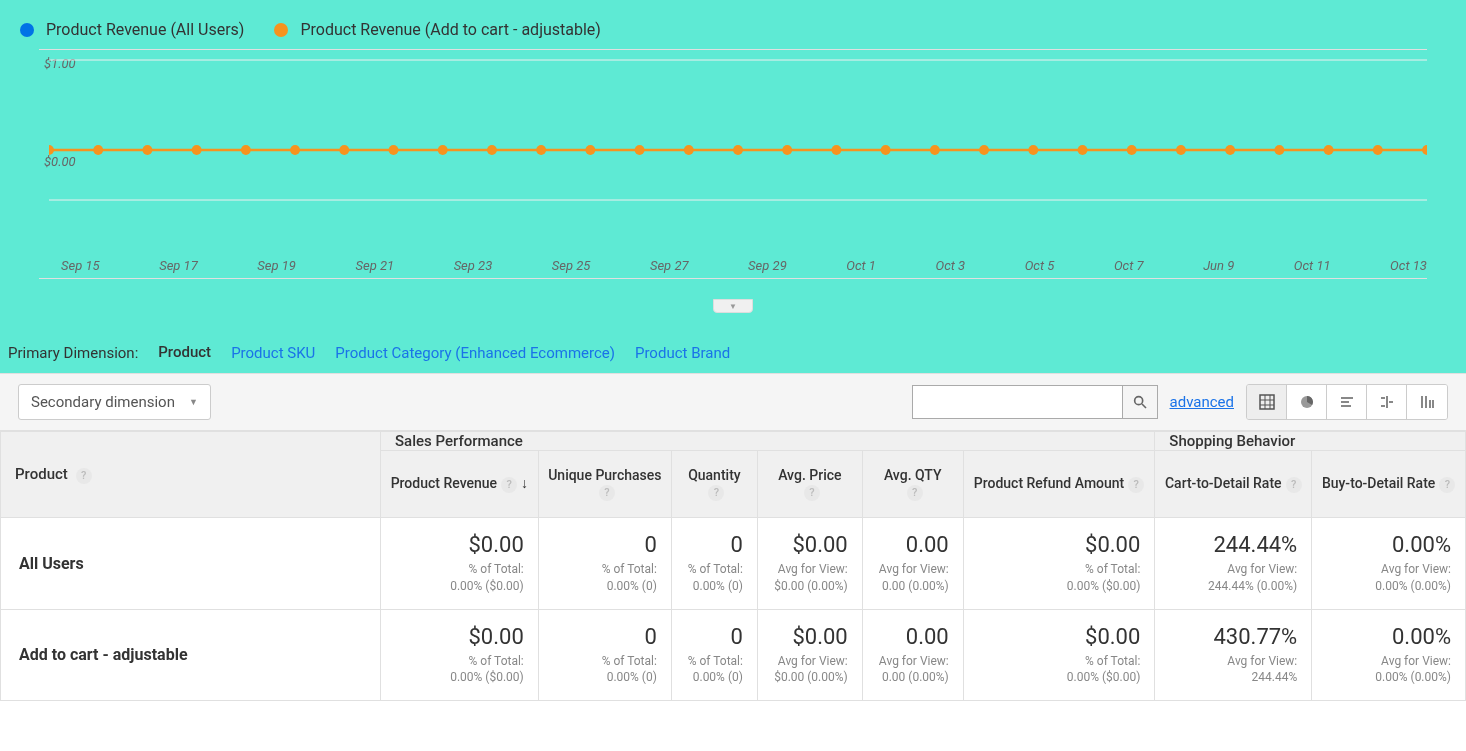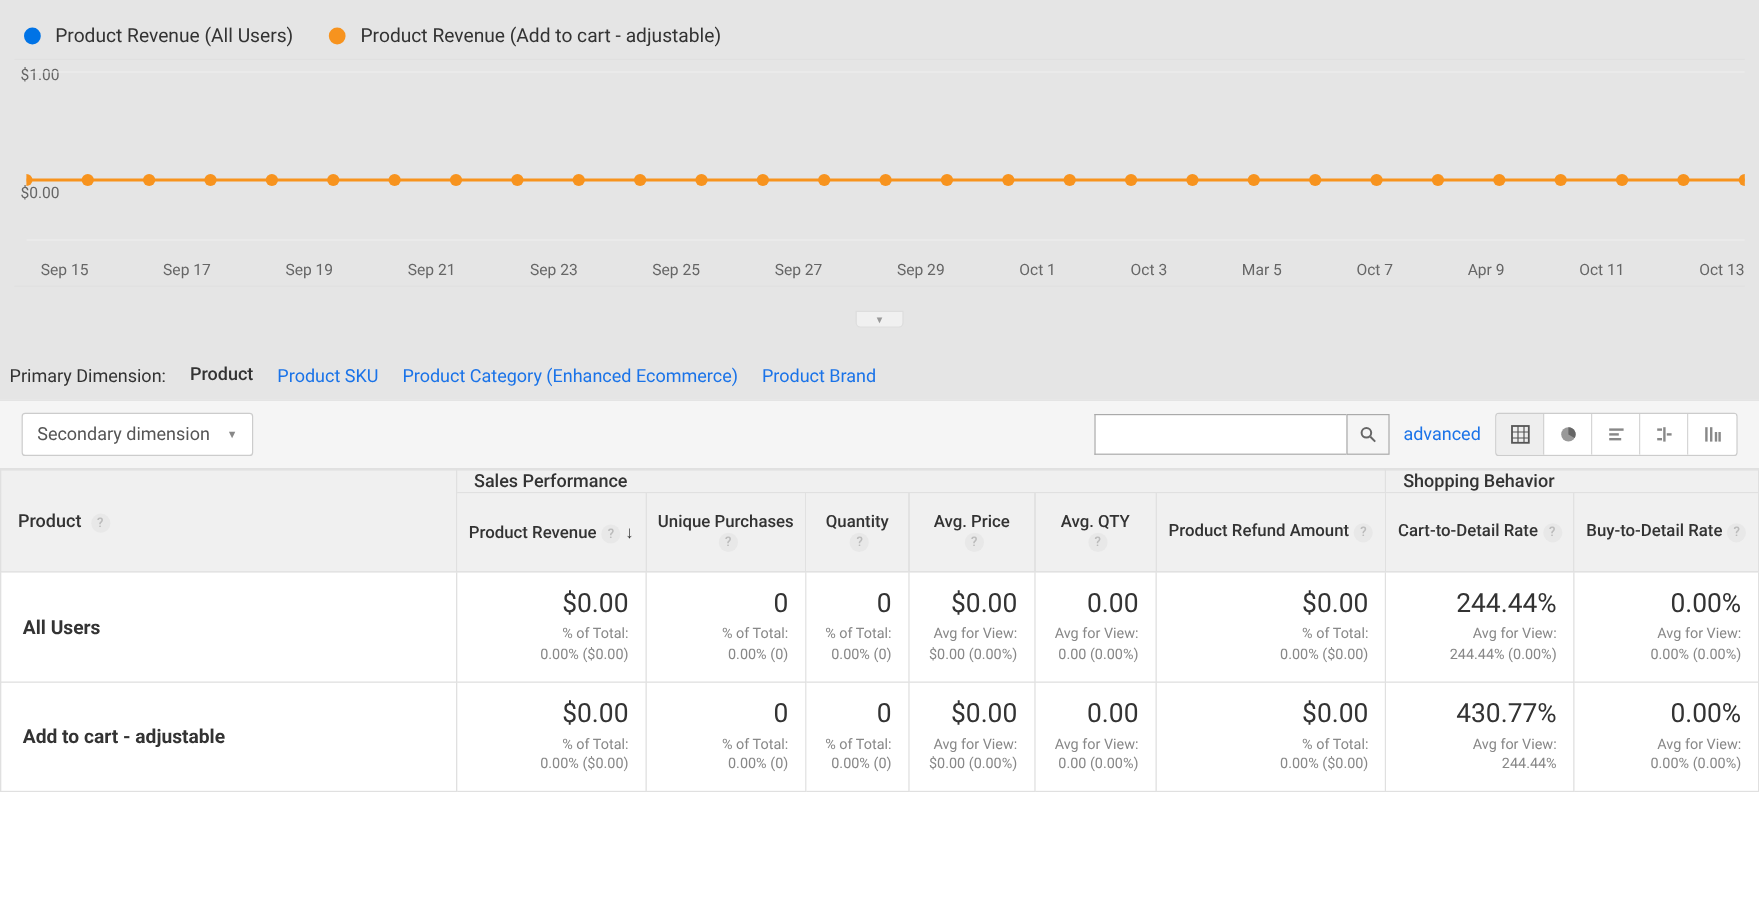--- a/index.html
+++ b/index.html
@@ -1,23 +1,23 @@
 <!DOCTYPE html>
 <html><head>
 <meta charset="utf-8">
 <style>
 * { box-sizing: border-box; margin: 0; padding: 0; }
 body { font-family: Roboto, Arial, sans-serif; font-size: 13px; color: #333; background: #fff; }
-.container { width: 1466px; background: #e5e5e5; }
+.container { width: 1466px; background: #5eead4; }
 
 .legend { display: flex; align-items: center; gap: 30px; padding: 20px 20px 10px; }
 .legend-item { display: flex; align-items: center; gap: 12px; font-size: 16px; color: #333; }
 .legend-dot { width: 14px; height: 14px; border-radius: 50%; }
 
-.chart { position: relative; height: 190px; margin: 0 12px 20px; border-top: 1px solid #e0e0e0; border-bottom: 1px solid #e0e0e0; }
+.chart { position: relative; height: 230px; margin: 0 39px 20px; border-top: 1px solid #e0e0e0; border-bottom: 1px solid #e0e0e0; font-style: italic; }
 .y-label { position: absolute; left: 5px; font-size: 13px; color: #666; }
 .chart-svg { position: absolute; left: 10px; right: 0; top: 0; bottom: 30px; width: calc(100% - 10px); height: 200px; }
 .x-axis { position: absolute; bottom: 0; left: 22px; right: 0; display: flex; justify-content: space-between; padding: 0 0 5px; }
 .x-tick { font-size: 13px; color: #666; }
 .grid-line { stroke: #f0f0f0; stroke-width: 1; }
 .data-line { stroke: #f7931e; stroke-width: 2.5; fill: none; }
 .data-point { fill: #f7931e; }
 
 .chart-handle { width: 40px; height: 14px; background: #f0f0f0; border: 1px solid #ddd; border-radius: 0 0 4px 4px; margin: 0 auto 20px; display: flex; align-items: center; justify-content: center; }
 .chart-handle::after { content: "▼"; font-size: 8px; color: #999; }
@@ -27,21 +27,21 @@
 .dim-active { color: #333; font-weight: 500; border-bottom: 2px solid transparent; }
 .dim-link { color: #1a73e8; cursor: pointer; }
 
 .controls { display: flex; align-items: center; justify-content: space-between; padding: 10px 18px; background: #f5f5f5; border-top: 1px solid #e0e0e0; border-bottom: 1px solid #e0e0e0; gap: 46px; }
 .secondary-dim { display: flex; align-items: center; gap: 8px; background: #fff; border: 1px solid #ccc; border-radius: 3px; padding: 8px 12px; font-size: 15px; color: #555; cursor: pointer; }
 .secondary-dim::after { content: "▼"; font-size: 9px; color: #888; margin-left: 6px; }
 .right-controls { display: flex; align-items: center; gap: 12px; }
 .search-wrap { display: flex; }
 .search-input { width: 210px; height: 34px; border: 1px solid #aaa; border-right: none; padding: 0 8px; font-size: 13px; }
 .search-btn { width: 36px; height: 34px; border: 1px solid #aaa; background: #f5f5f5; display: flex; align-items: center; justify-content: center; cursor: pointer; }
-.advanced { color: #1a73e8; font-size: 15px; cursor: pointer; }
+.advanced { color: #1a73e8; font-size: 15px; cursor: pointer; text-decoration: underline; }
 .view-btns { display: flex; border: 1px solid #ccc; border-radius: 3px; overflow: hidden; }
 .view-btn { width: 40px; height: 34px; background: #fff; border-right: 1px solid #ccc; display: flex; align-items: center; justify-content: center; color: #666; cursor: pointer; }
 .view-btn:last-child { border-right: none; }
 .view-btn.active { background: #eee; color: #333; }
 
 table.data { width: 100%; border-collapse: collapse; }
 table.data th, table.data td { border: 1px solid #e0e0e0; padding: 12px 10px; text-align: center; vertical-align: middle; }
 table.data .group-header th { background: #f0f0f0; font-weight: 500; font-size: 15px; text-align: left; padding: 0 14px; color: #333; }
 table.data .col-header th { background: #f0f0f0; font-weight: 500; font-size: 14px; color: #333; padding: 16px 8px; position: relative; }
 table.data .product-th { text-align: left; padding-left: 18px; font-size: 15px; margin-top: 10px; }
@@ -112,23 +112,23 @@
       <span class="x-tick">Sep 15</span>
       <span class="x-tick">Sep 17</span>
       <span class="x-tick">Sep 19</span>
       <span class="x-tick">Sep 21</span>
       <span class="x-tick">Sep 23</span>
       <span class="x-tick">Sep 25</span>
       <span class="x-tick">Sep 27</span>
       <span class="x-tick">Sep 29</span>
       <span class="x-tick">Oct 1</span>
       <span class="x-tick">Oct 3</span>
-      <span class="x-tick">Mar 5</span>
+      <span class="x-tick">Oct 5</span>
       <span class="x-tick">Oct 7</span>
-      <span class="x-tick">Apr 9</span>
+      <span class="x-tick">Jun 9</span>
       <span class="x-tick">Oct 11</span>
       <span class="x-tick">Oct 13</span>
     </div>
   </div>
   <div class="chart-handle"></div>
 
   <div class="dim-bar">
     <span class="dim-label">Primary Dimension:</span>
     <span class="dim-active">Product</span>
     <span class="dim-link">Product SKU</span>

